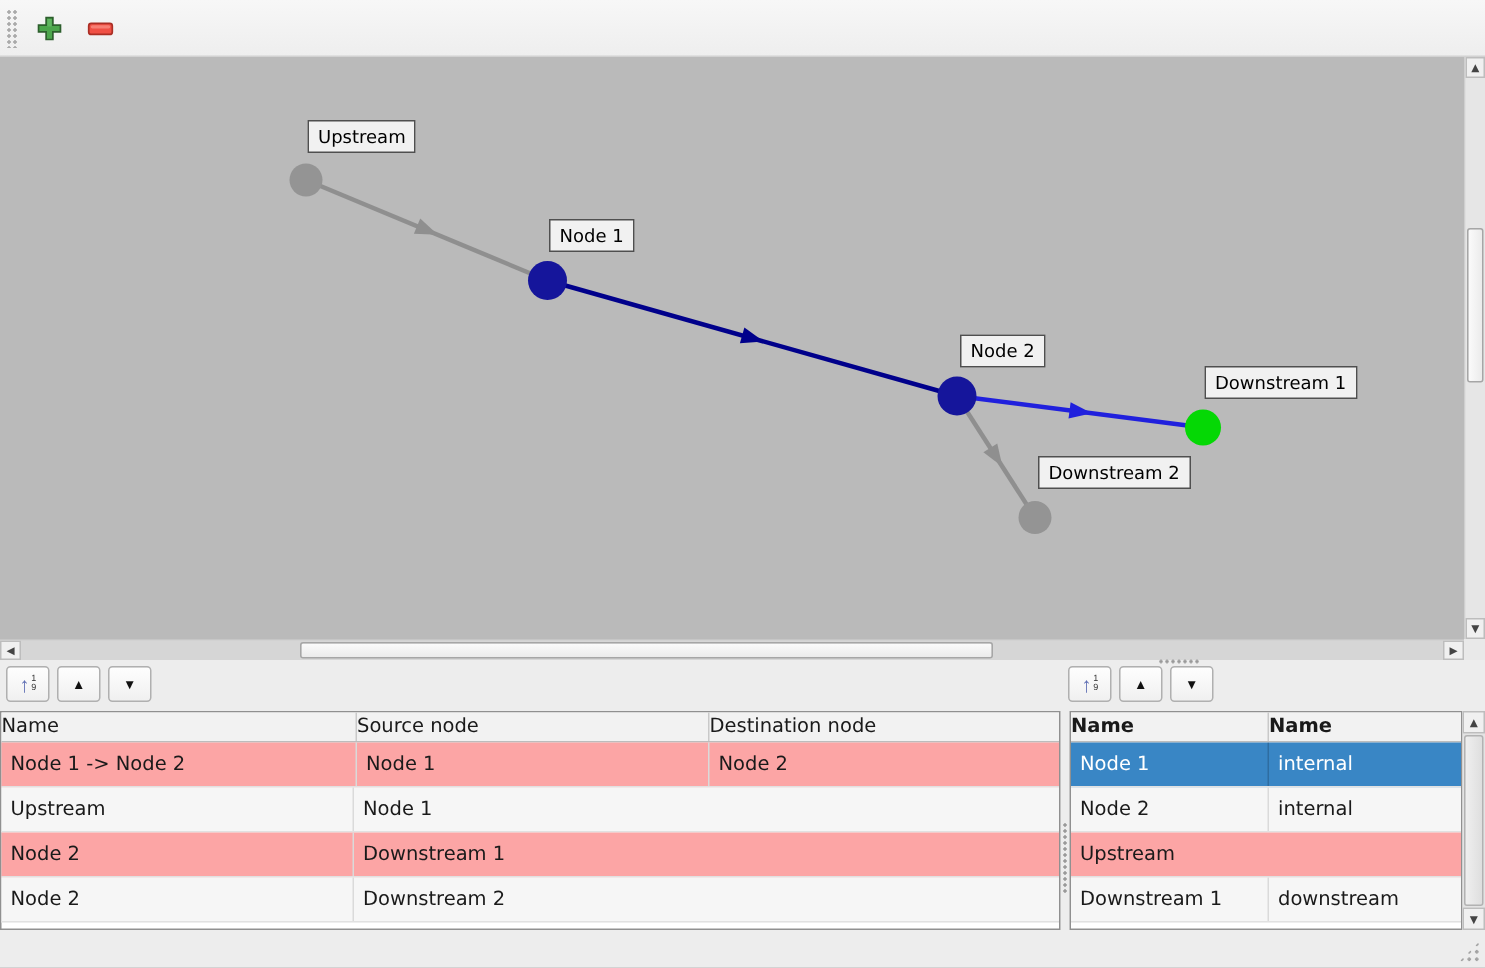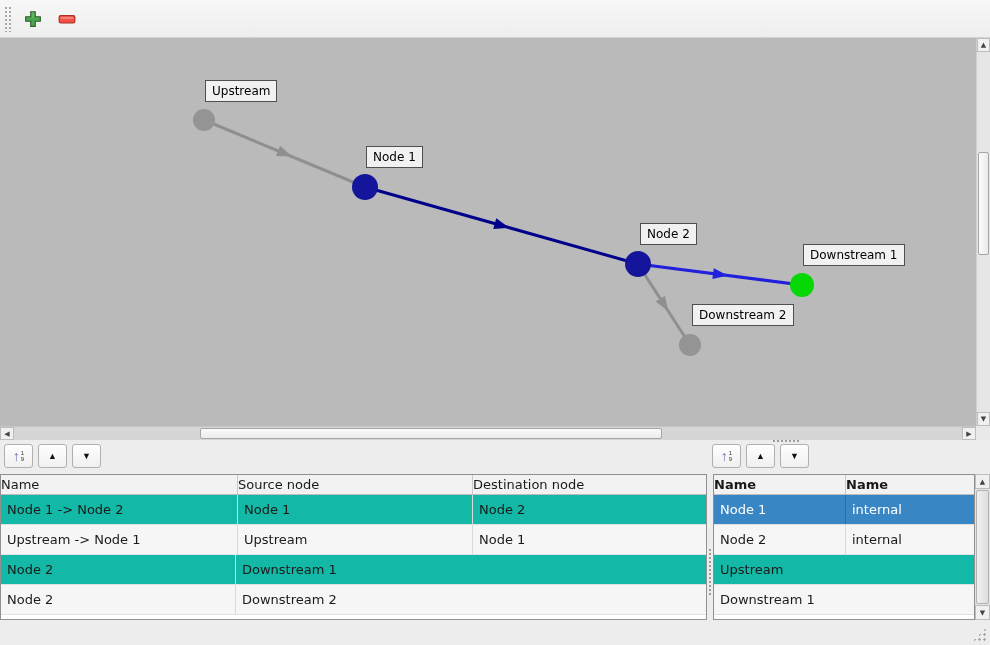--- a/index.html
+++ b/index.html
@@ -62,21 +62,21 @@
   
   .table{position:absolute;top:474px;background:#ffffff;border:1px solid #909090}
   .table.edges{left:0;width:707px;height:146px}
   .table.nodes{left:713px;width:262px;height:146px}
   .thead{display:flex;height:20px;background:#f2f2f2;border-bottom:1px solid #bcbcbc}
   .hcell{border-right:1px solid #c9c9c9;text-align:left;line-height:19px;font-size:13px;overflow:hidden}
   .hcell:last-child{border-right:none}
   .table.nodes .hcell{font-weight:bold}
   .lw1{width:237px}.lw2{width:235px}.lw3{flex:1}
   .rw1{width:132px}.rw2{flex:1}
-  .trow{display:flex;height:30px;border-bottom:1px solid #e1e1e1;background:#14b8a6}
+  .trow{display:flex;height:30px;border-bottom:1px solid #e1e1e1;background:#fca5a5}
   .trow.alt{background:#f6f6f6}
   .trow.selected{background:#3986c5;color:#ffffff}
   .trow.selected .tcell{border-right-color:rgba(0,0,0,.18)}
   .tcell{border-right:1px solid #dadada;padding:0 6px;line-height:29px;font-size:13px;
     white-space:nowrap;overflow:hidden}
   .tcell:last-child{border-right:none}
 
   
   .tscroll{position:absolute;left:975px;top:474px;width:15px;height:146px;background:#e3e3e3}
   .tscroll .sbtn{left:0;width:15px;height:15px}
@@ -197,21 +197,20 @@
       <div class="hcell lw2">Source node</div>
       <div class="hcell lw3">Destination node</div>
     </div>
     <div>
         <div class="trow">
           <div class="tcell lw1">Node 1 -&gt; Node 2</div>
           <div class="tcell lw2">Node 1</div>
           <div class="tcell lw3">Node 2</div>
         </div>
         <div class="trow alt">
-          <div class="tcell lw1">Upstream -&gt; Node 1</div>
           <div class="tcell lw2">Upstream</div>
           <div class="tcell lw3">Node 1</div>
         </div>
         <div class="trow">
           <div class="tcell lw2">Node 2</div>
           <div class="tcell lw3">Downstream 1</div>
         </div>
         <div class="trow alt">
           <div class="tcell lw2">Node 2</div>
           <div class="tcell lw3">Downstream 2</div>
@@ -233,20 +232,21 @@
         </div>
         <div class="trow alt">
           <div class="tcell rw1">Node 2</div>
           <div class="tcell rw2">internal</div>
         </div>
         <div class="trow">
           <div class="tcell rw1">Upstream</div>
         </div>
         <div class="trow alt">
           <div class="tcell rw1">Downstream 1</div>
+          <div class="tcell rw2">downstream</div>
         </div>
       </div>
   </div>
 
   <div class="tscroll">
     <div class="sbtn up">▲</div>
     <div class="tthumb"></div>
     <div class="sbtn down">▼</div>
   </div>
 

